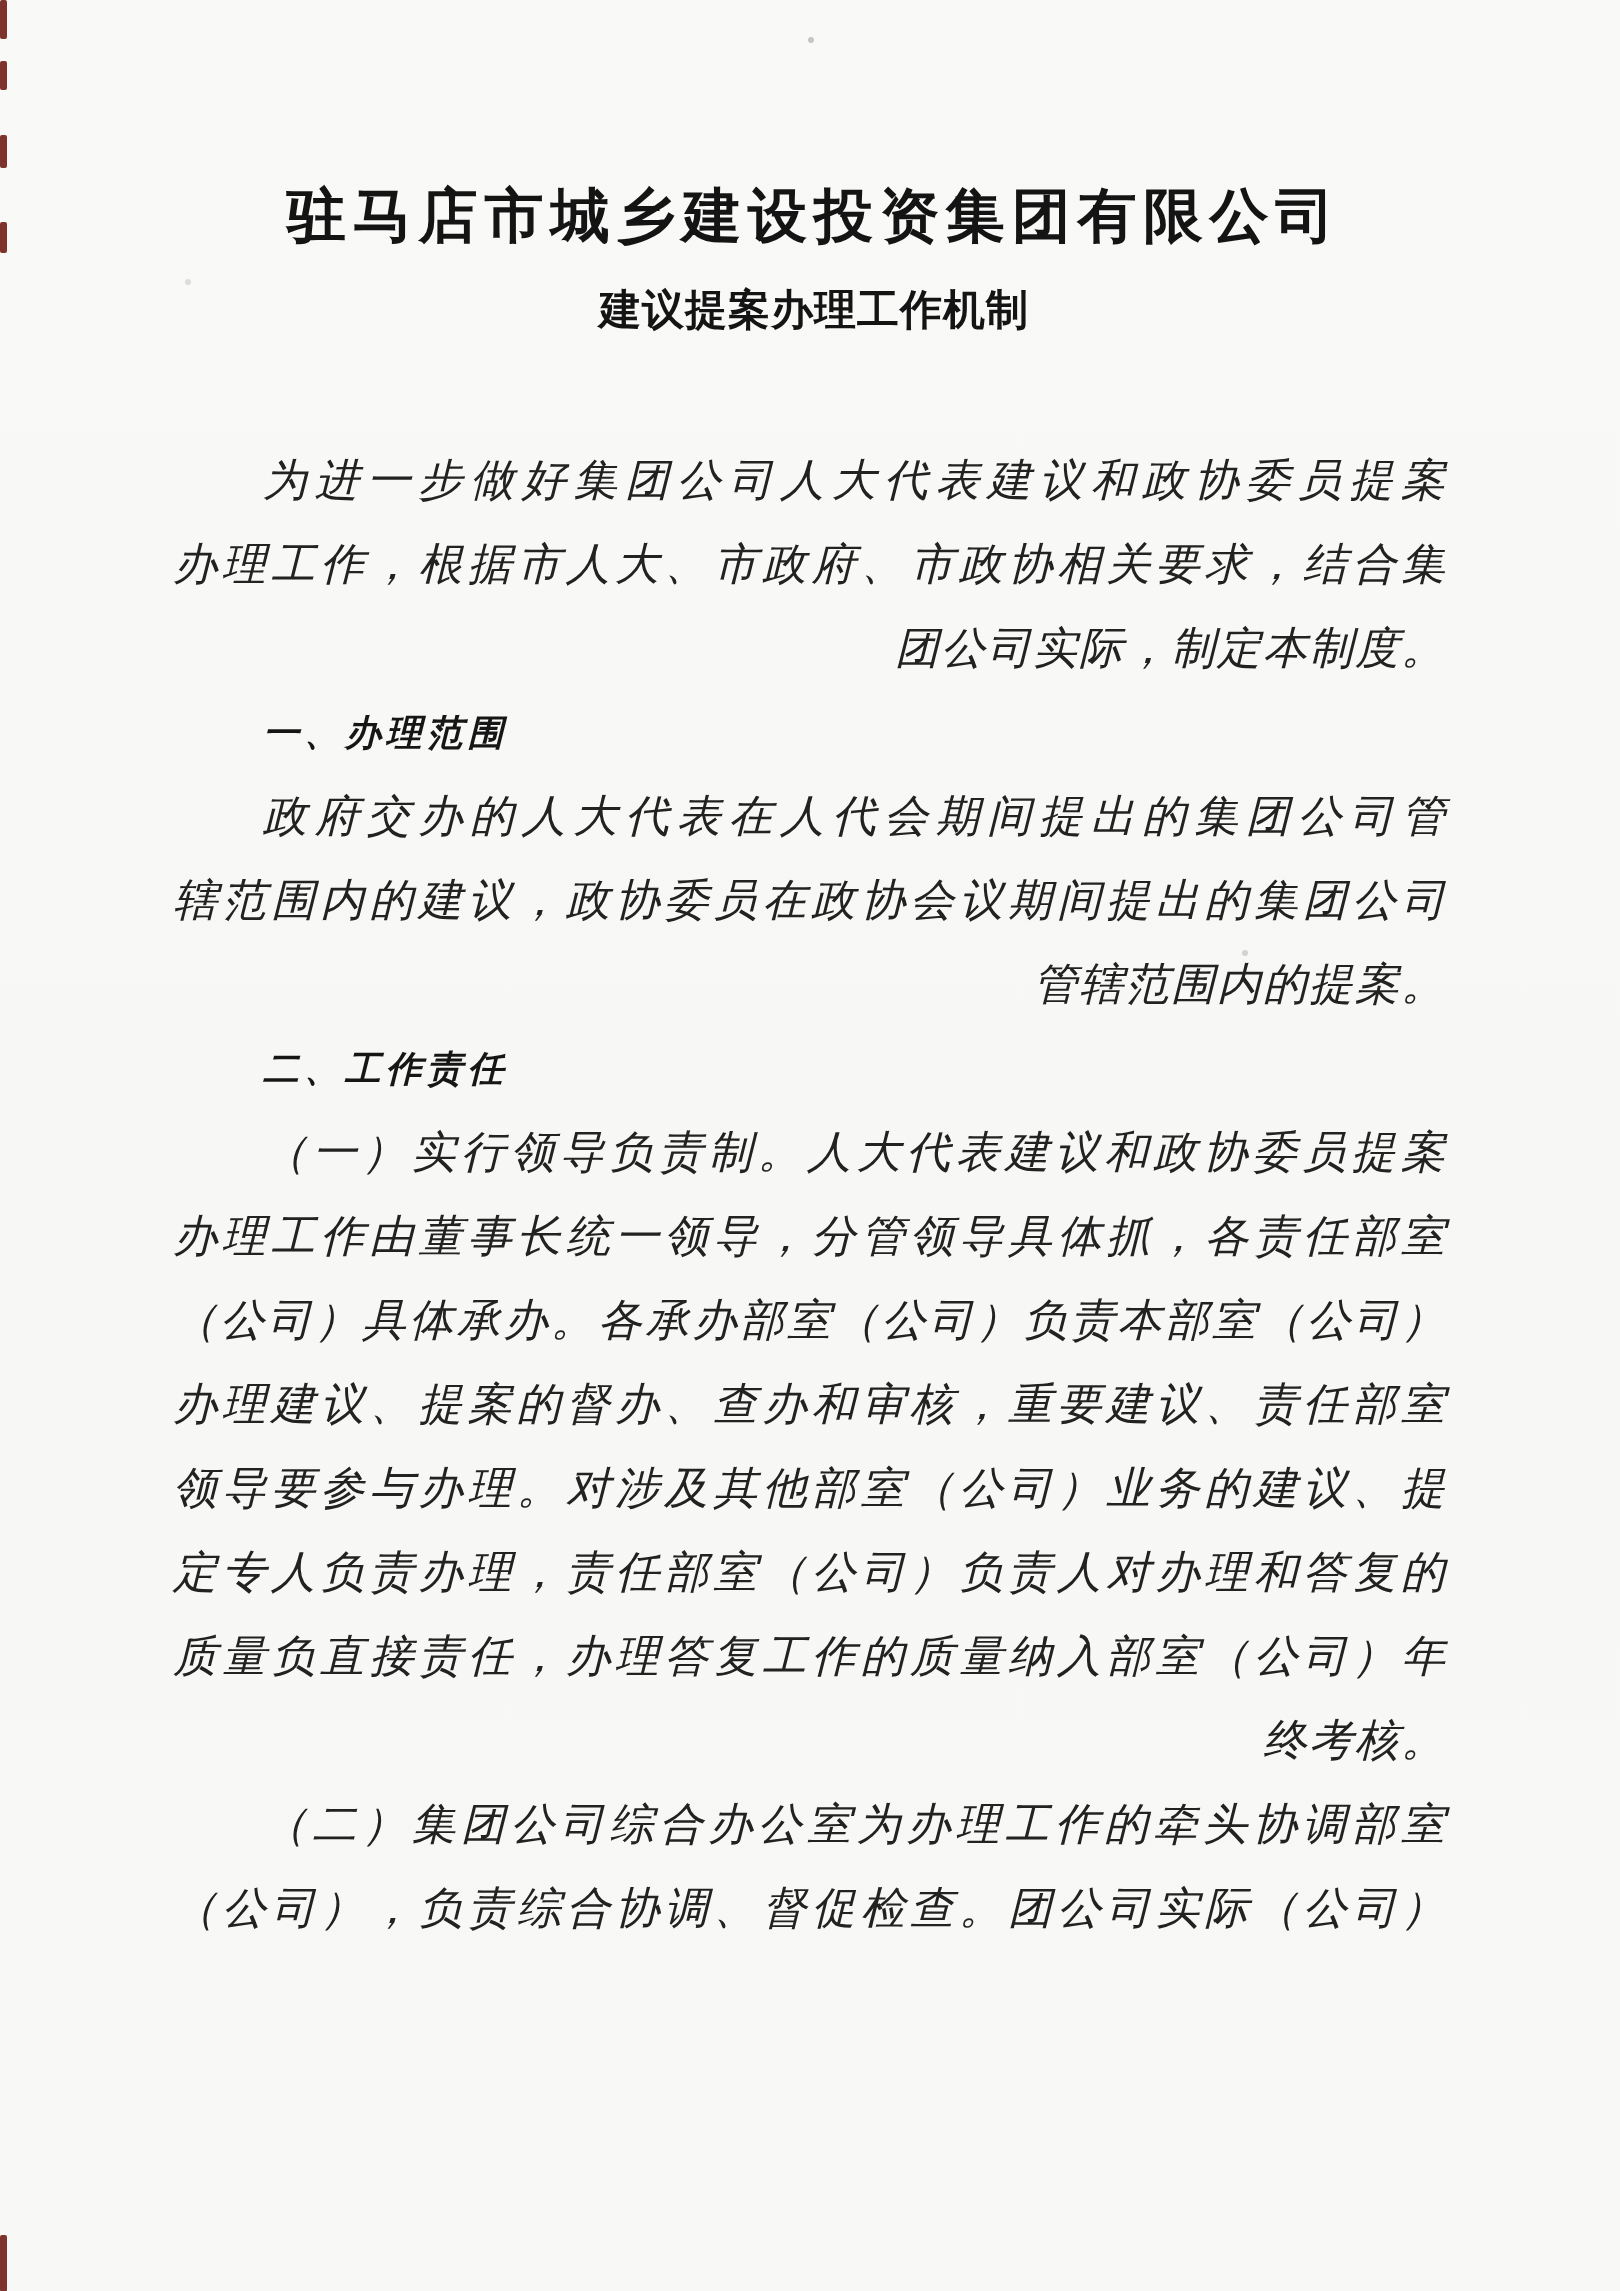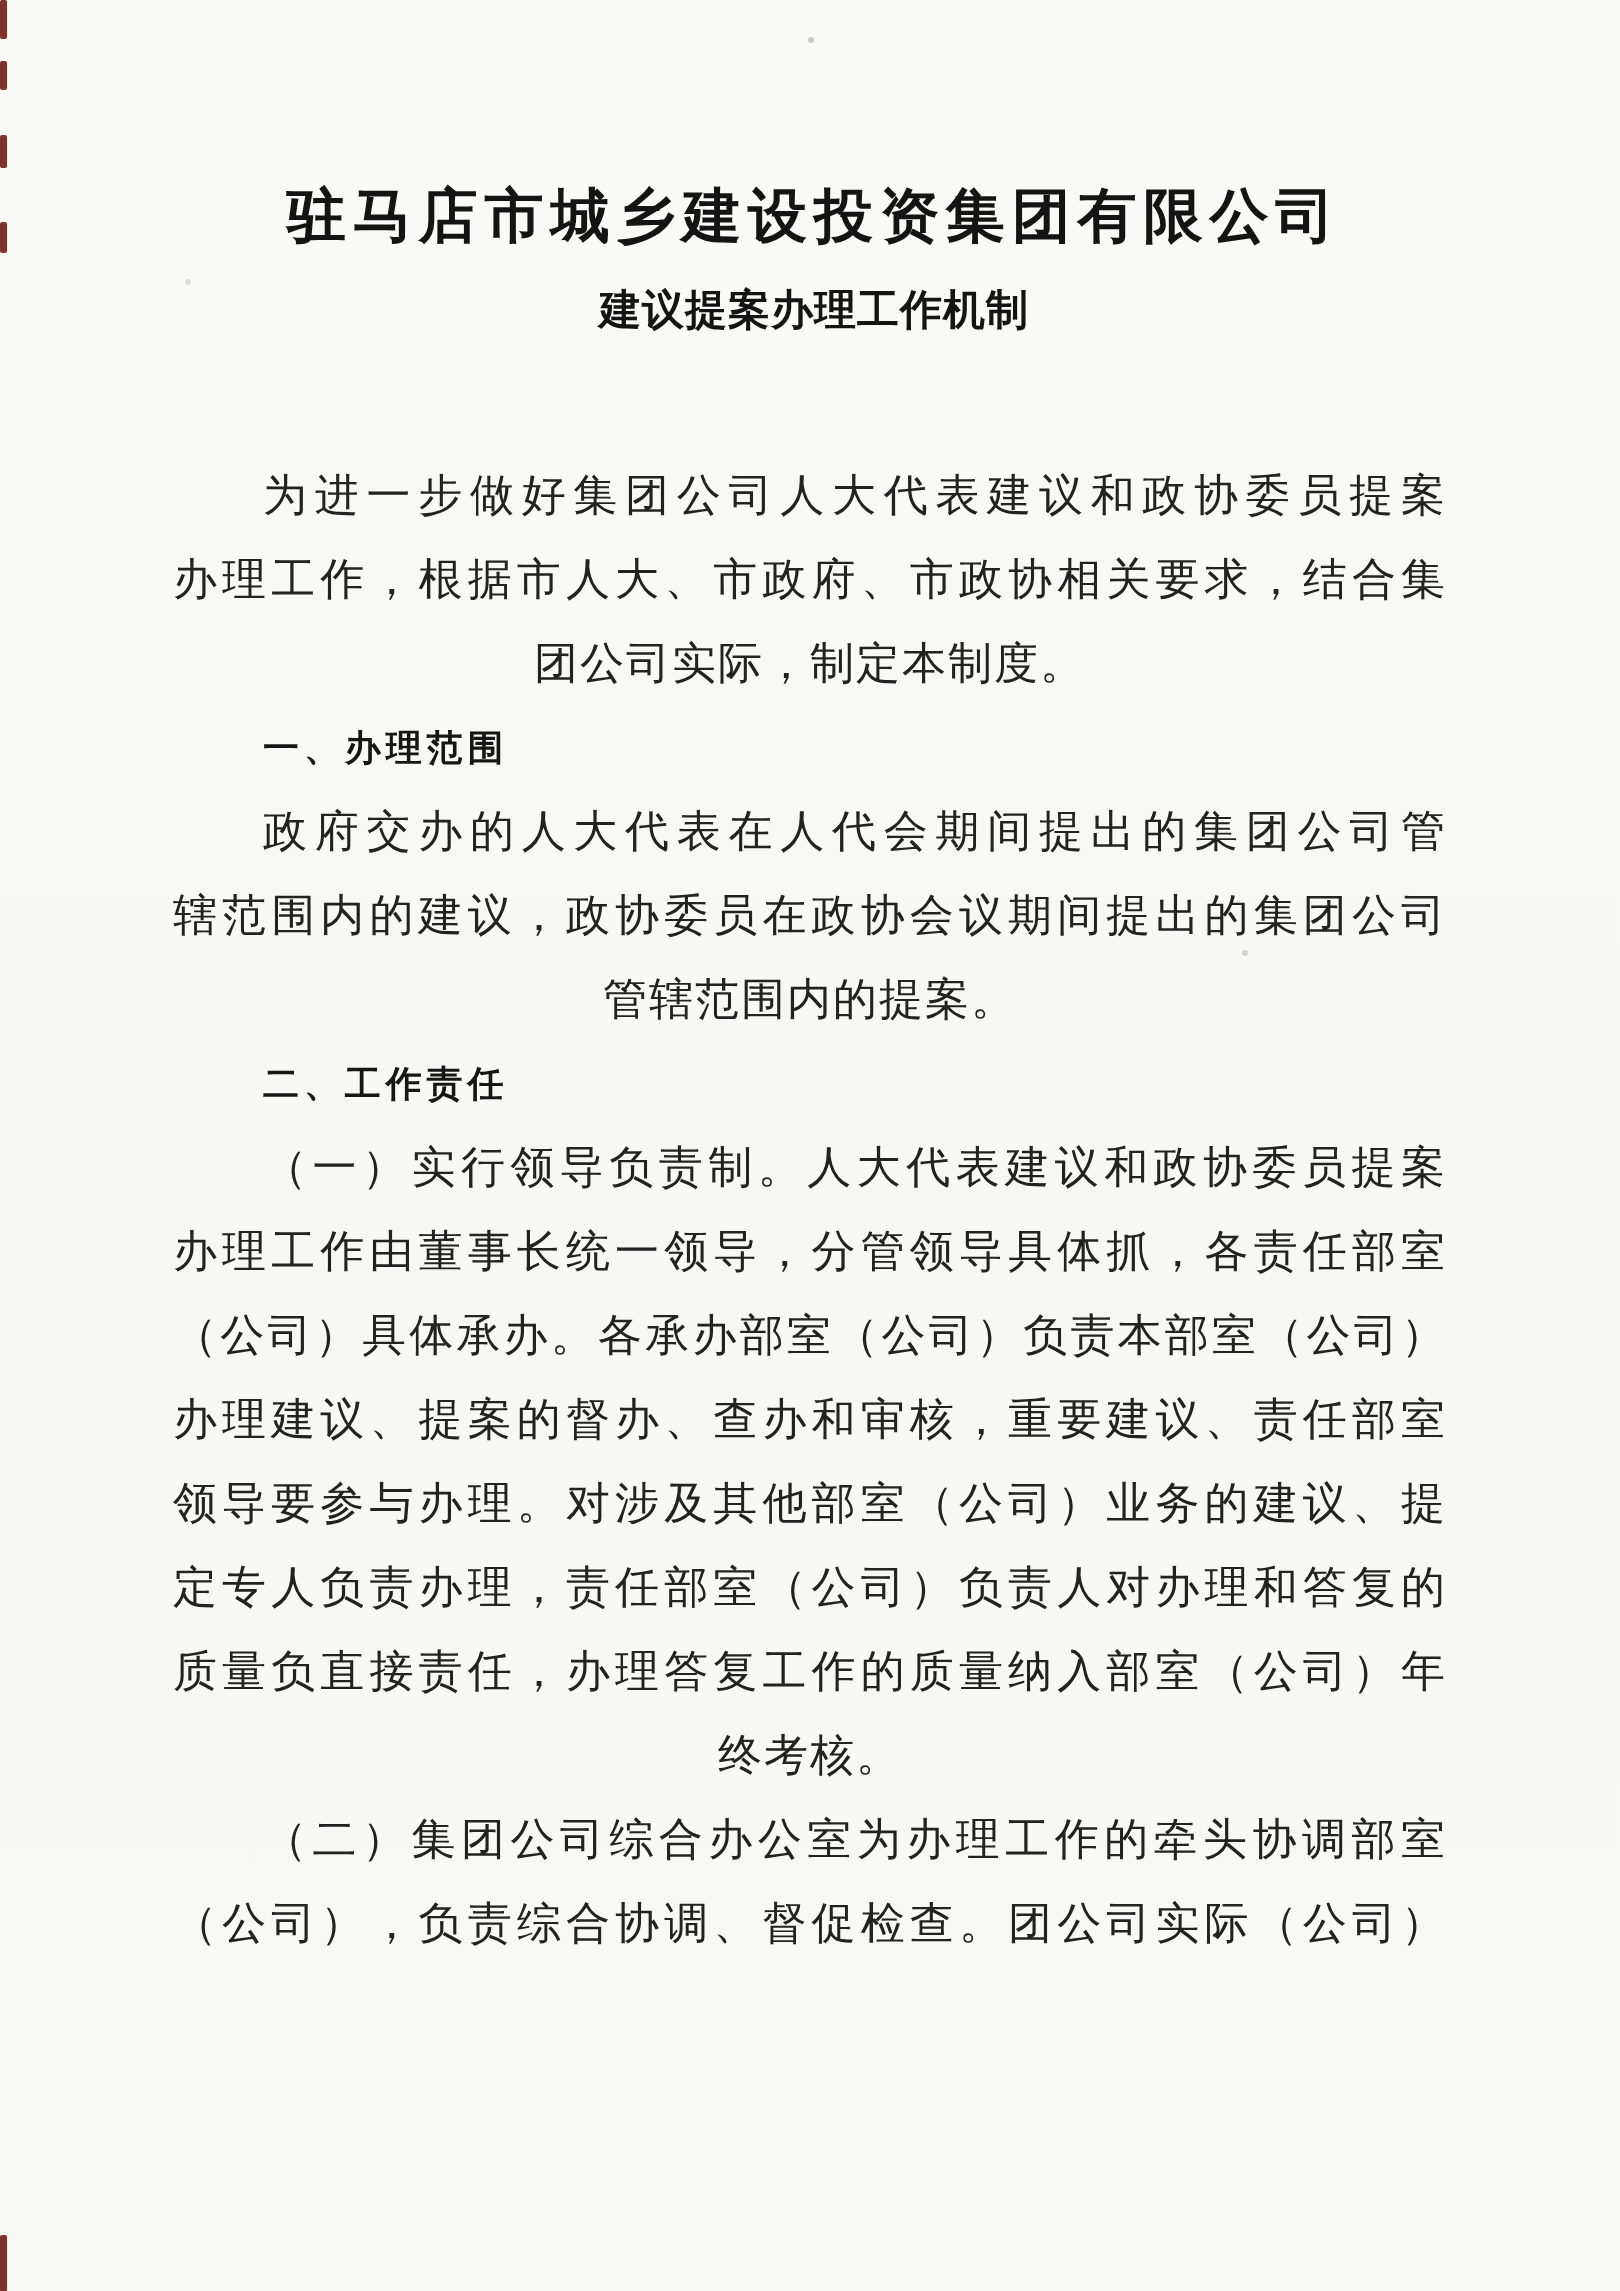--- a/index.html
+++ b/index.html
@@ -16,29 +16,29 @@
   
   .title-block{
     position:absolute;top:169px;left:0;width:100%;
     text-align:center;font-weight:700;color:#141414;
     line-height:94px;
   }
   .title-line-1{font-size:59px;letter-spacing:6.9px;}
   .title-line-2{font-size:42px;letter-spacing:1px;}
   
   .body-block{
-    position:absolute;top:454px;left:173px;width:1274px;
+    position:absolute;top:439px;left:173px;width:1274px;font-style:italic;
   }
   .line{
     height:84px;line-height:84px;
     font-size:44px;letter-spacing:2px;
     color:#222;
   }
   .line.full{text-align:justify;text-align-last:justify;text-justify:inter-character;}
-  .line.end{text-align:center;}
+  .line.end{text-align:right;}
   .line.indent{padding-left:90px;}
   .line.heading{
     font-family:"Liberation Sans","DejaVu Sans",sans-serif;
     font-weight:700;font-size:36px;letter-spacing:4.9px;color:#161616;
     text-align:center;text-align-last:left;
   }
   
   .artifact{
     position:absolute;left:0;width:6.9px;
     background:#6e1812;opacity:.88;border-radius:2px;filter:blur(0.4px);

